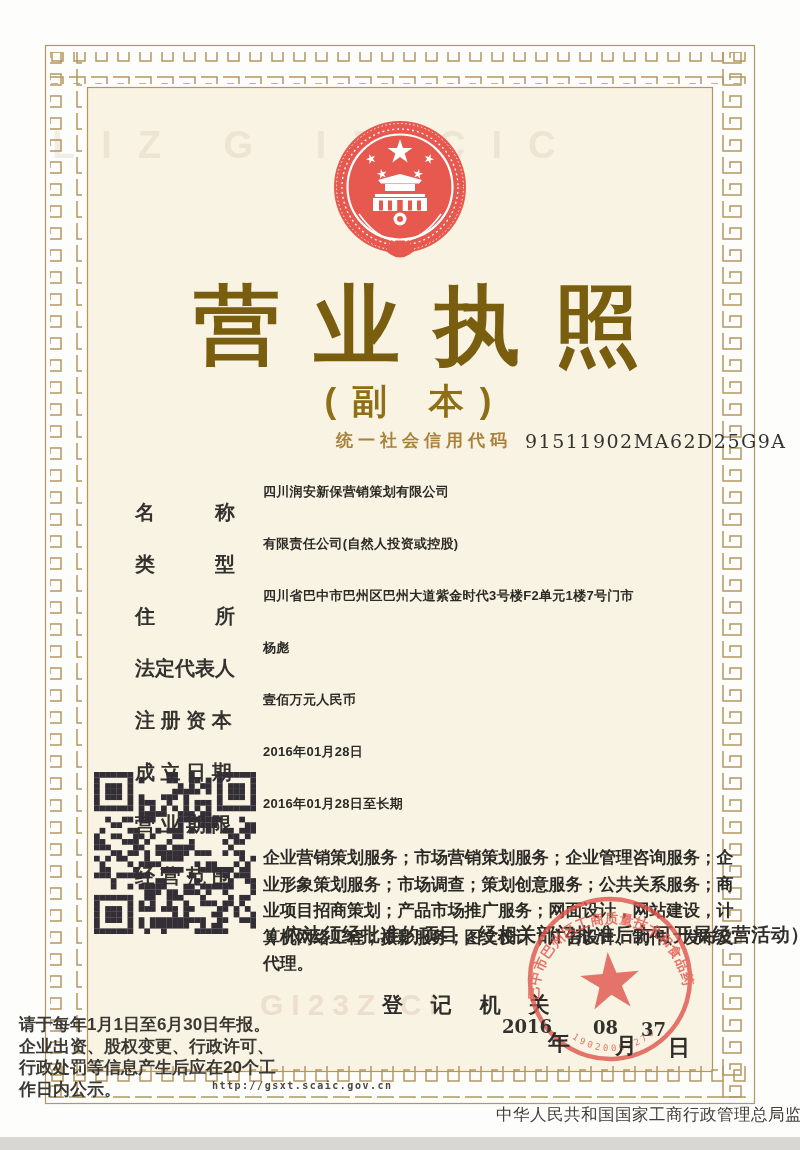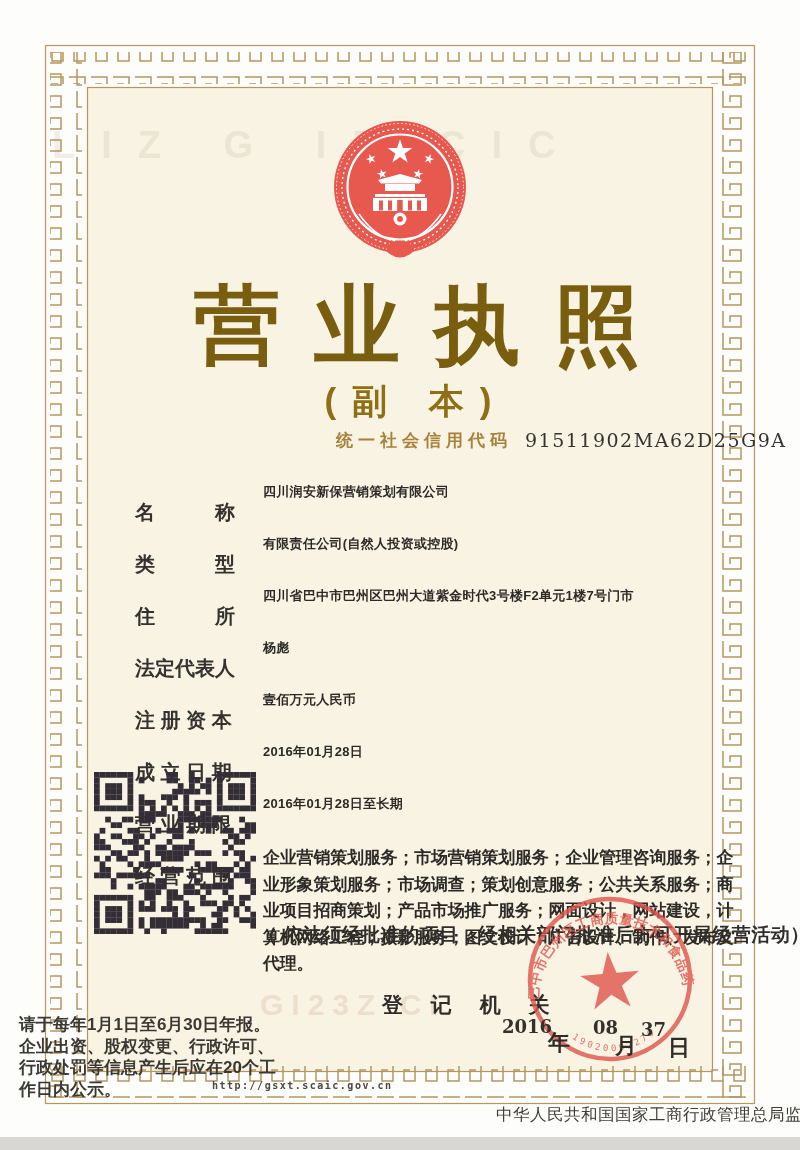--- a/index.html
+++ b/index.html
@@ -18,21 +18,21 @@
     color:rgba(168,152,118,0.14); white-space:nowrap;}
   .ghost-bottom{left:260px; top:988px; font-size:30px; font-weight:700; letter-spacing:8px;
     color:rgba(208,168,148,0.28); white-space:nowrap;}
   
   .emblem{left:329px; top:118px;}
   .title{left:0; top:268px; width:800px; text-align:center;
     font-size:86px; font-weight:900; color:#7a5e10; letter-spacing:34px; padding-left:34px;
     white-space:nowrap;}
   .subtitle{left:0; top:378px; width:800px; text-align:center;
     font-size:35px; font-weight:700; color:#8f6f15; letter-spacing:16px; padding-left:16px;}
-  .credit-row{left:336px; top:429px; display:flex; align-items:flex-start; gap:13px; white-space:nowrap;}
+  .credit-row{left:336px; top:429px; display:flex; align-items:flex-end; gap:13px; white-space:nowrap;}
   .credit-label{font-size:17px; font-weight:700; color:#a8823c; letter-spacing:5px;}
   .credit-code{font-family:"DejaVu Serif",serif; font-size:19px; color:#35332f; letter-spacing:1.5px;}
   
   .fields{left:135px; top:481px; width:578px;}
   .frow{display:flex; margin-bottom:10px;}
   .flab{width:122px; min-width:122px; margin-right:6px; font-size:20px; font-weight:700;
     color:#34322e; line-height:22px; white-space:nowrap;margin-top:20px;}
   .fval{font-size:13px; font-weight:700; color:#2c2a26; line-height:21px; letter-spacing:0.3px;}
   .frow.scope .fval{font-size:17px; line-height:26.5px; letter-spacing:-0.2px; margin-right:-25px;}
   

